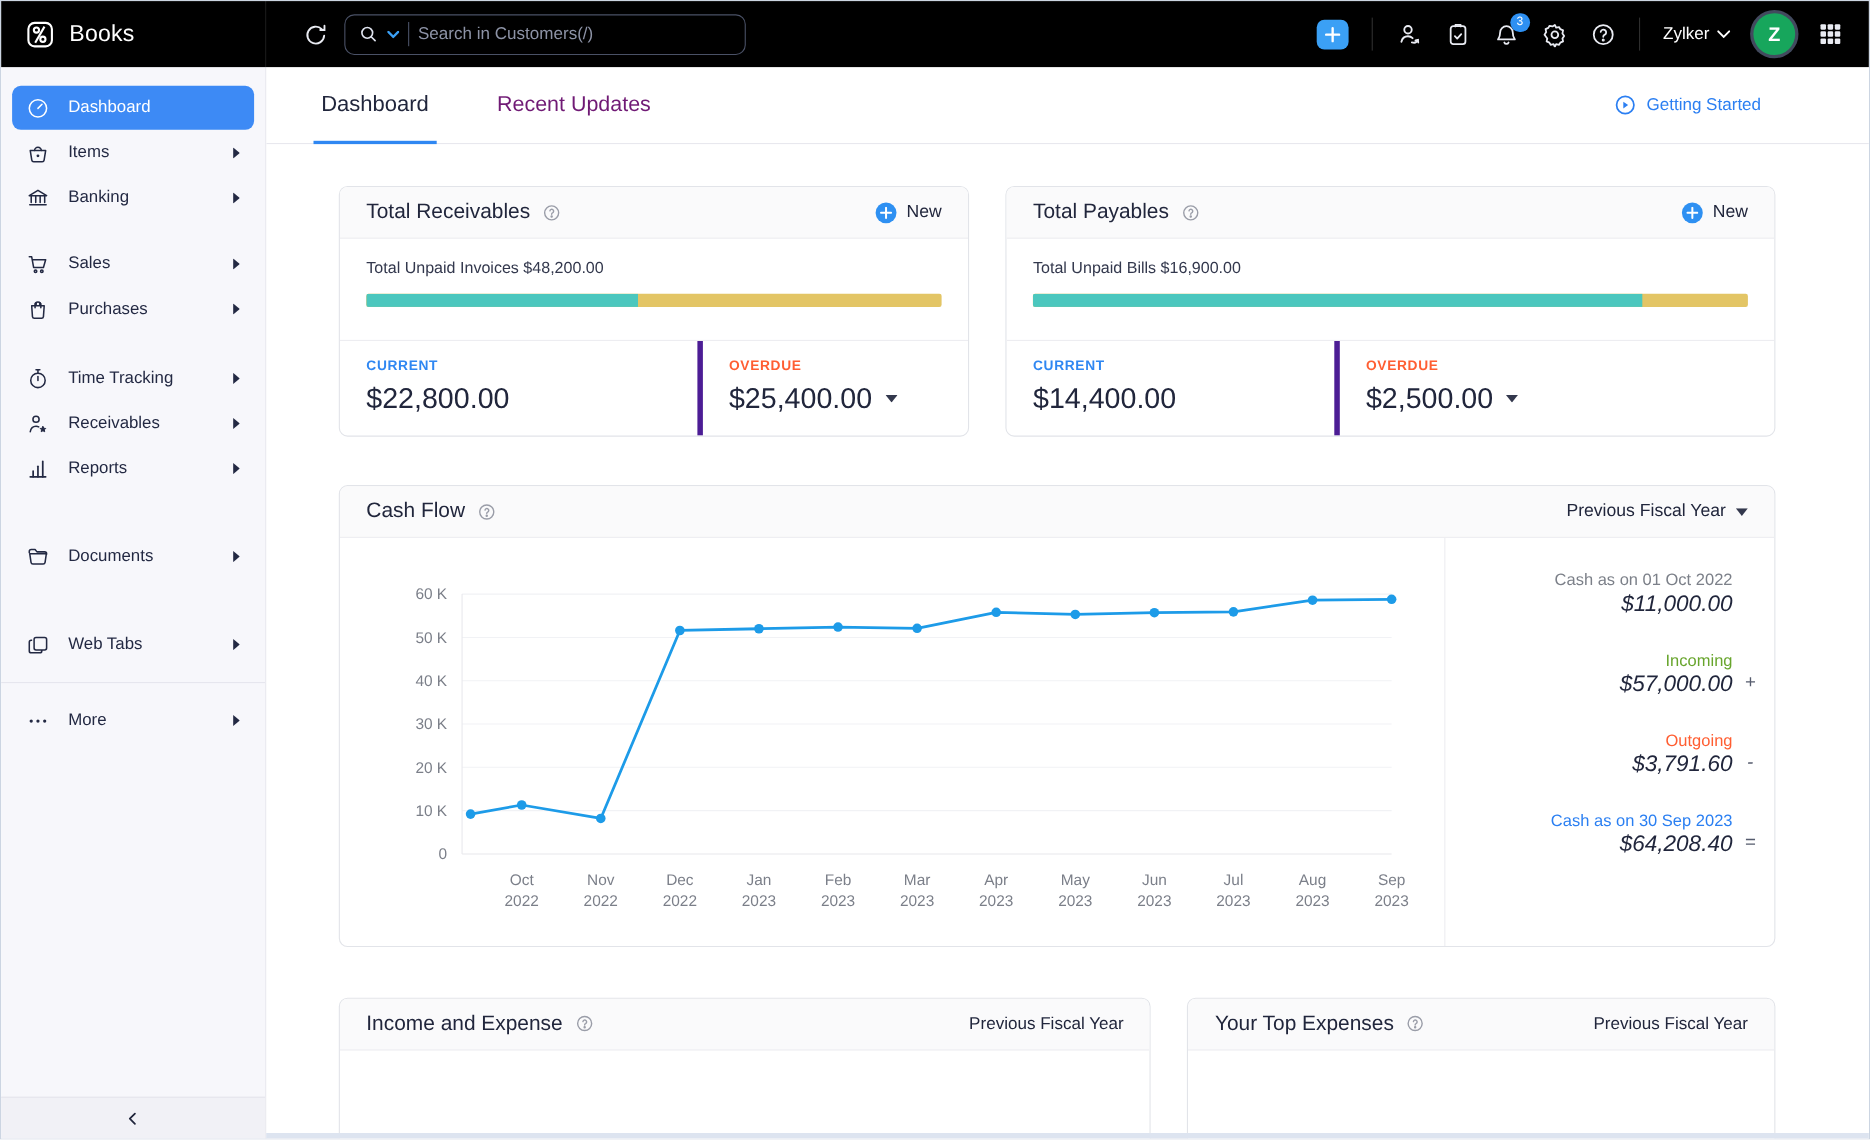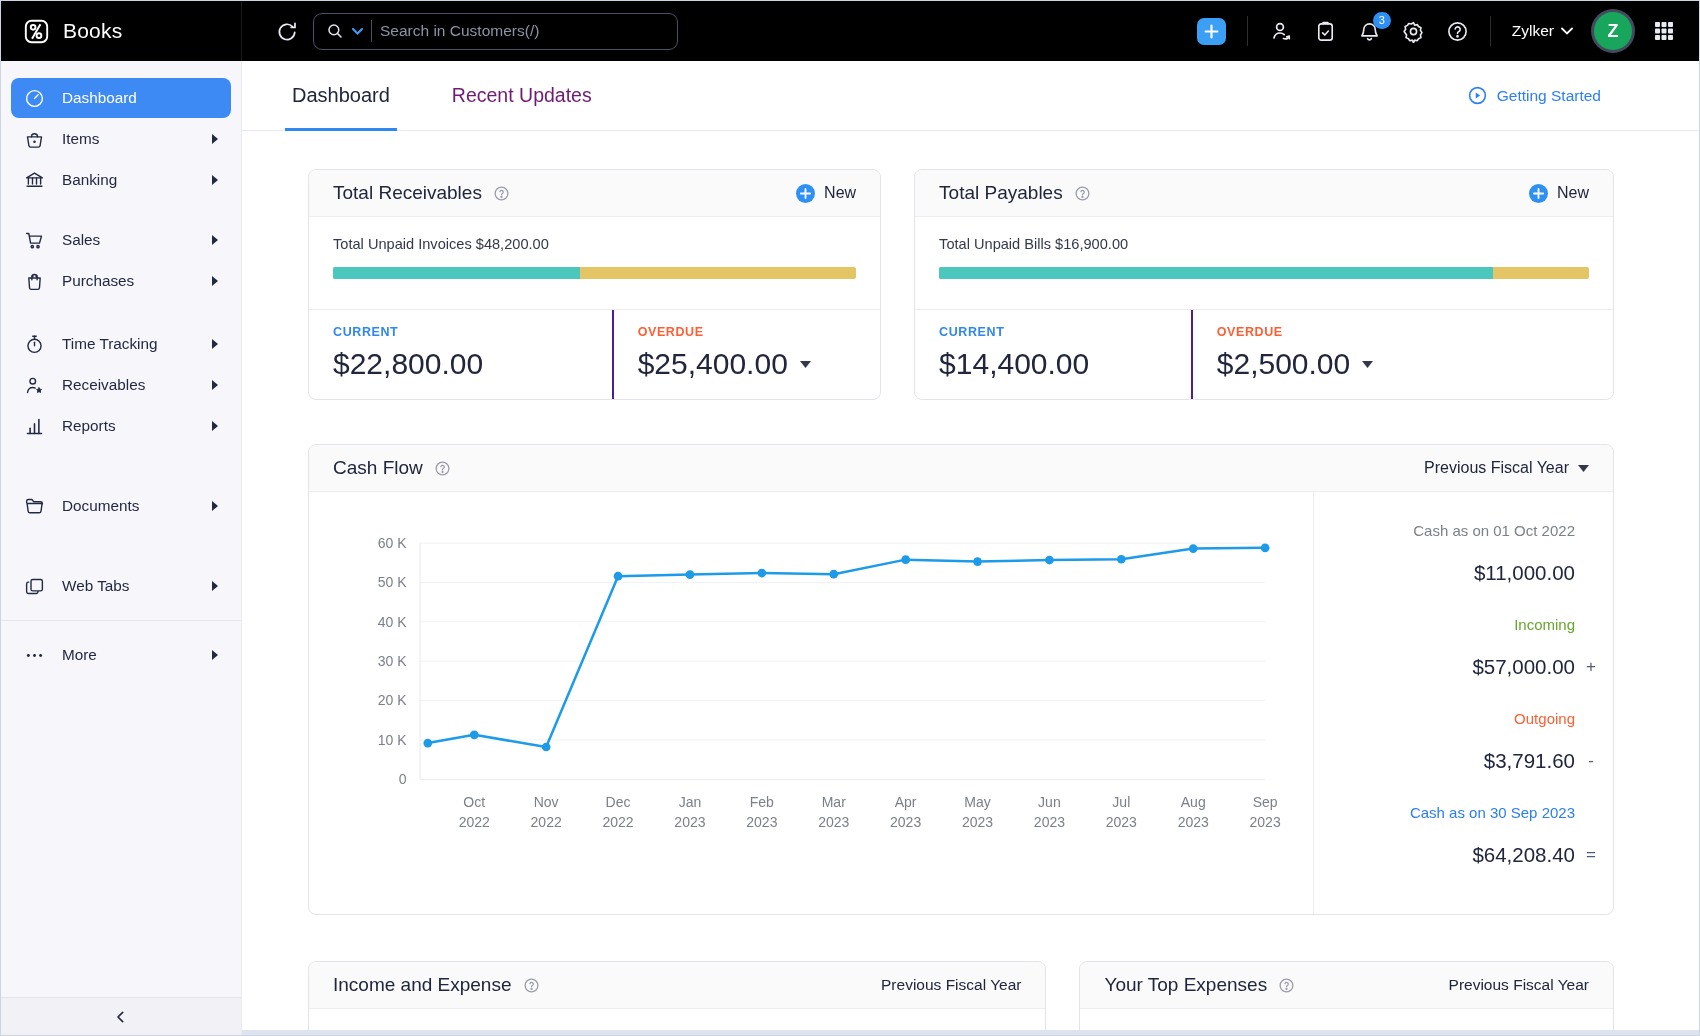--- a/index.html
+++ b/index.html
@@ -55,42 +55,42 @@
   .help { display:flex; color:#9a9da8; }
   .new-btn { margin-left:auto; display:flex; align-items:center; gap:9px; background:none; border:none; font-size:16px; color:#21263c; cursor:pointer; font-family:inherit; }
   .plus-circle { width:19px; height:19px; border-radius:50%; background:#2e90f2; display:flex; align-items:center; justify-content:center; }
   .stat-body { padding:19px 24px 30px; border-bottom:1px solid #ededf1; }
   .stat-summary { font-size:14.6px; color:#33384d; }
   .bar { margin-top:15px; height:12px; background:#e3c565; border-radius:2px; overflow:hidden; }
   .bar-fill { height:100%; background:#4bc7be; }
   .stat-foot { display:flex; min-height:86px; }
   .half { padding:15px 24px 18px; }
   .half-left { width:53%; }
-  .half-right { flex:1; border-left:2px solid #4c1d95; }
+  .half-right { flex:1; border-left:5px solid #4c1d95;margin-left:22px; }
   .payables .half-left { width:39.5%; }
   .mini-label { font-size:12.5px; font-weight:600; letter-spacing:.6px; }
   .mini-label.cur { color:#2f87f2; }
   .mini-label.ovd { color:#ff5e32; }
-  .big-value { margin-top:8px; font-size:30px; color:#21263c; display:flex; align-items:center; gap:12px; }
+  .big-value { margin-top:8px; font-size:26px; color:#21263c; display:flex; align-items:center; gap:12px; }
   .caret { display:flex; cursor:pointer; }
 
   
   .cashflow { margin-top:44px; }
   .period-btn { margin-left:auto; display:flex; align-items:center; gap:9px; background:none; border:none; font-size:16px; color:#21263c; cursor:pointer; font-family:inherit; }
   .cf-body { display:flex; }
   .chart-wrap { flex:1; padding:24px 14px 6px 22px; }
   .chart-wrap svg { width:100%; display:block; }
   .cf-summary { width:300px; flex:none; border-left:1px solid #ededf1; padding:30px 12px 16px; text-align:right; }
   .sum-entry { margin-bottom:31px; }
   .sum-label { font-size:15px; margin-right:26px; }
   .sum-label.muted { color:#7c8089; }
   .sum-label.green { color:#68a52d; }
   .sum-label.orange { color:#ff5e32; }
   .sum-label.blue { color:#2a7ff2; cursor:pointer; }
-  .sum-value { margin-top:22px; display:flex; justify-content:flex-end; align-items:center; font-size:20.5px; color:#21263c; }
+  .sum-value { margin-top:1px; display:flex; justify-content:flex-end; align-items:flex-start; font-size:20.5px; color:#21263c;font-style:italic; }
   .op { width:20px; text-align:center; margin-left:6px; font-size:17px; color:#565c6e; }
 
   
   .row3 { margin-top:46px; display:grid; grid-template-columns:746fr 540fr; gap:33px; }
   .row3 .card { min-height:140px; }
   .period-label { margin-left:auto; font-size:15.5px; color:#21263c; cursor:pointer; }
 
   .bottom-edge { position:absolute; left:241px; right:0; bottom:0; height:5px; background:#dde4f0; z-index:25; }
 </style>
 </head>

